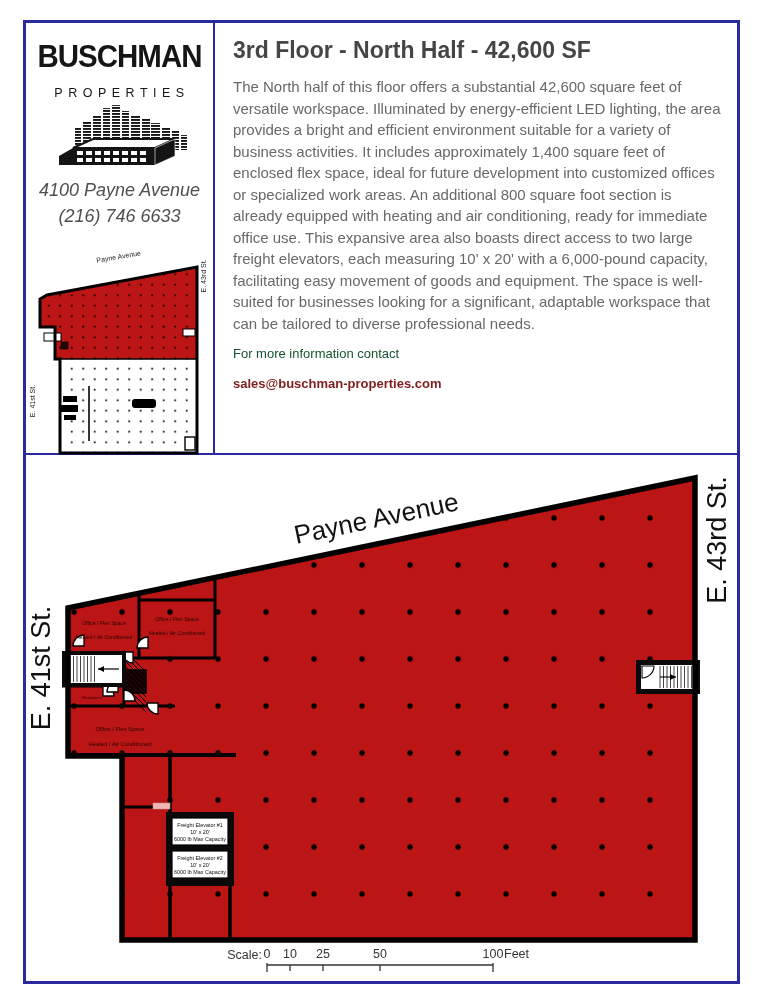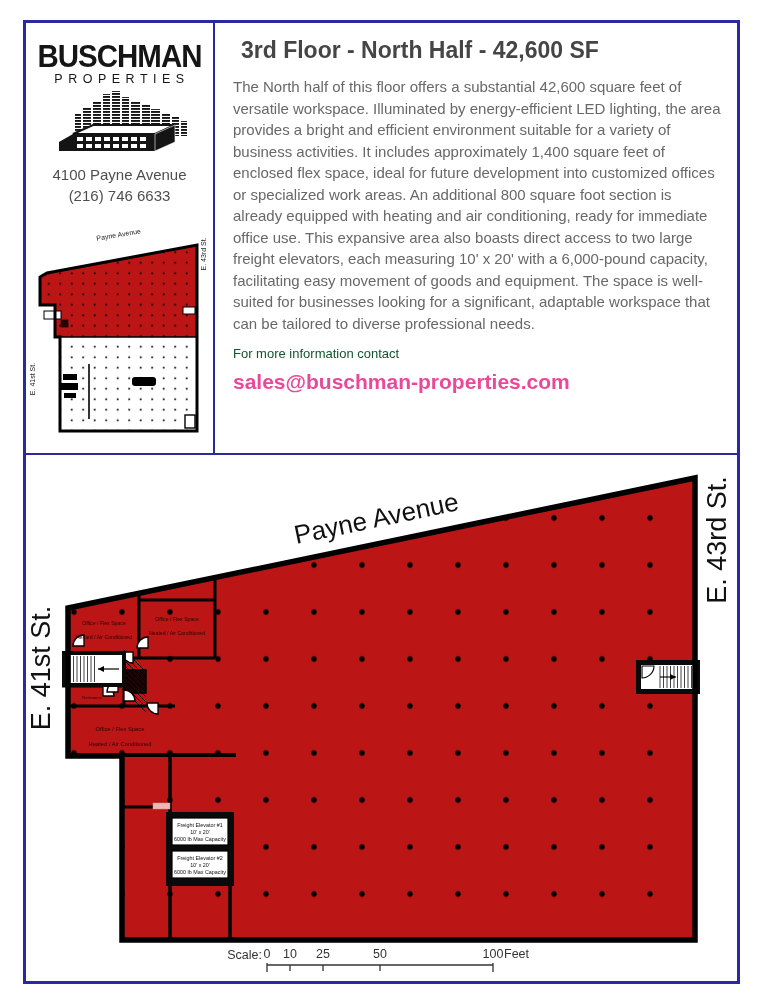--- a/index.html
+++ b/index.html
@@ -7,32 +7,32 @@
         font-family:"Liberation Sans",sans-serif;}
   .outer-border{position:absolute;left:23px;top:20px;width:717px;height:964px;
         border:3px solid #2A2A9E;box-sizing:border-box;}
   .v-divider{position:absolute;left:213px;top:20px;width:2px;height:435px;background:#2A2A9E;}
   .h-divider{position:absolute;left:23px;top:453px;width:717px;height:2px;background:#2A2A9E;}
 
   
   .logo-cell{position:absolute;left:26px;top:23px;width:187px;height:430px;text-align:center;border-radius:6px;}
   .brand-name{margin-top:18px;font-size:31px;font-weight:bold;letter-spacing:-1px;
         color:#151515;transform:scaleX(.95);line-height:1;}
-  .brand-sub{font-size:12.5px;letter-spacing:5.5px;margin-left:5px;color:#151515;margin-top:0;}
+  .brand-sub{font-size:12.5px;letter-spacing:5.5px;margin-left:5px;color:#151515;margin-top:14px;}
   .logo-art{margin-top:4px;}
-  .address{margin-top:8px;font-size:15px;line-height:1.42;color:#4f4f4f;}
+  .address{margin-top:8px;font-size:18px;line-height:1.42;color:#4f4f4f;font-style:italic;}
   .thumb{margin-top:12px;}
 
   
   .text-cell{position:absolute;left:215px;top:23px;width:525px;height:430px;
         padding:12px 18px 0 18px;box-sizing:border-box;}
-  .title{font-size:23px;font-weight:bold;color:#454545;margin:2px 0 12px 8px;}
+  .title{font-size:23px;font-weight:bold;color:#454545;margin:2px 0 12px 0;}
   .body-text{font-size:15px;line-height:21.5px;color:#686868;}
   .contact-line{font-size:13px;color:#14532d;margin-top:12px;}
-  .contact-email{font-size:21px;color:#ec4899;font-weight:bold;margin-top:9px;}
+  .contact-email{font-size:13px;color:#7f1d1d;font-weight:bold;margin-top:15px;}
 
   .plan-svg{position:absolute;left:26px;top:455px;}
   svg text{font-family:"Liberation Sans",sans-serif;}
 </style>
 </head>
 <body>
 
 <div class="page">
   <div class="outer-border"></div>
   <div class="v-divider"></div>

